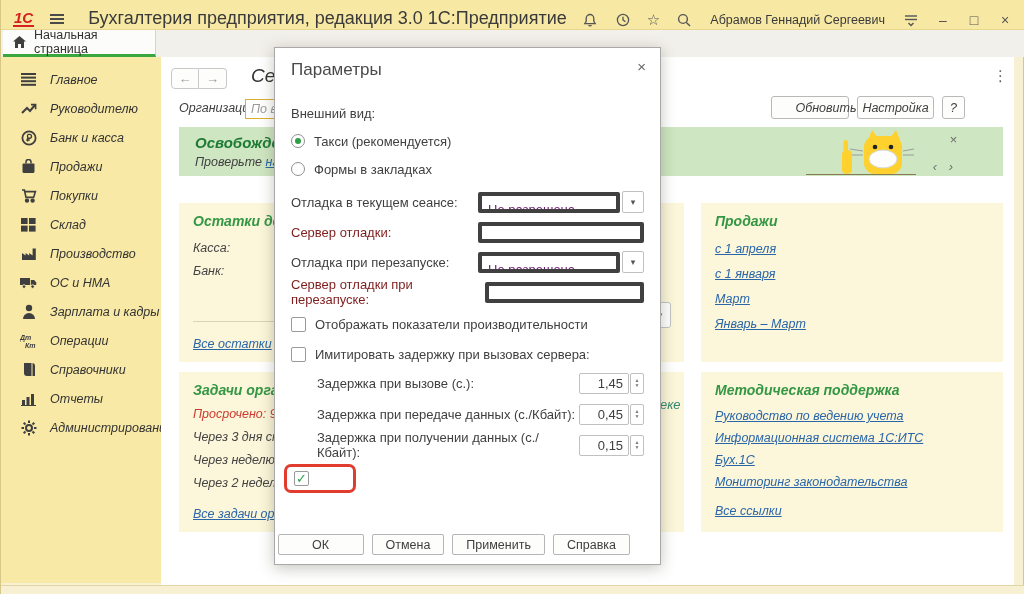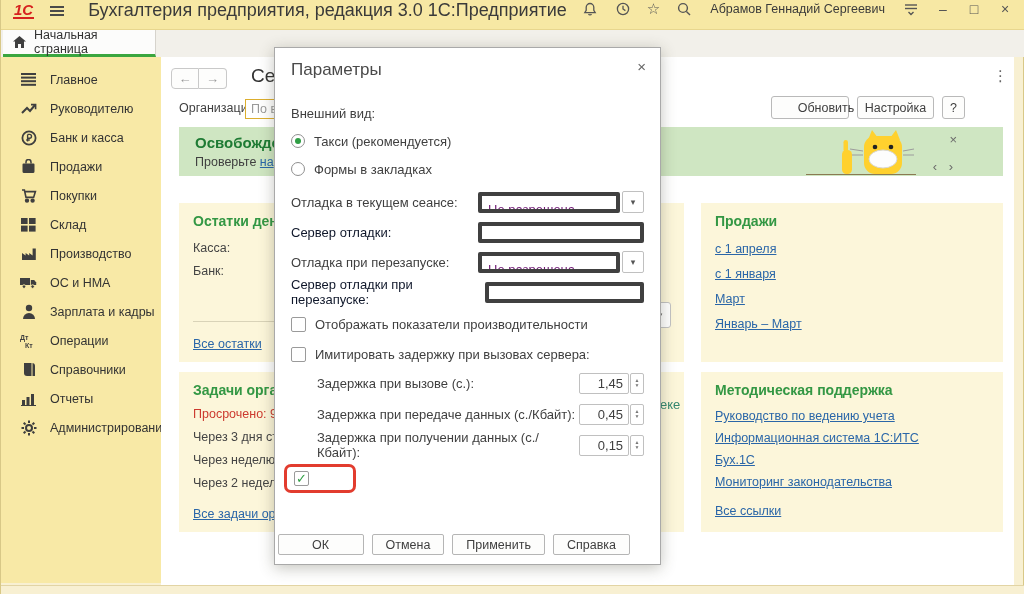--- a/index.html
+++ b/index.html
@@ -1,36 +1,36 @@
 <!DOCTYPE html>
 <html><head>
 <meta charset="utf-8">
 <style>
   * { box-sizing: border-box; margin: 0; padding: 0; }
   html,body { width:1024px; height:594px; overflow:hidden; }
   body { font-family:"Liberation Sans","DejaVu Sans",sans-serif; font-size:13px; color:#3f3f3f; background:#fff; position:relative; }
   .window { position:absolute; inset:0; background:#f8f0d2; border-left:1px solid #d8c887; border-right:1px solid #d8c887; }
 
   
-  .titlebar { position:absolute; left:0; top:0; width:1024px; height:30px; background:#f7e8a4; border-bottom:1px solid #e8d68e; display:flex; align-items:flex-start; padding:0 12px; }
+  .titlebar { position:absolute; left:0; top:0; width:1024px; height:30px; background:#f7e8a4; border-bottom:1px solid #e8d68e; display:flex; align-items:flex-end; padding:0 12px; }
   .tb-left { display:flex; align-items:center; gap:14px; }
   .logo { color:#d6221f; font-weight:bold; font-style:italic; font-size:15px; border-bottom:2px solid #d6221f; line-height:14px; padding:0 1px; }
   .tb-title { font-size:18px; color:#3a3a3a; margin-left:8px; }
   .tb-right { margin-left:auto; display:flex; align-items:center; gap:15px; }
   .tb-ic { width:18px; height:18px; display:flex; align-items:center; justify-content:center; color:#555; }
   .tb-user { font-size:12.5px; color:#3a3a3a; margin:0 2px; }
   .wc { font-size:14px; color:#555; width:16px; text-align:center; }
   .star-glyph { font-size:15px; color:#555; }
 
   
   .tabbar { position:absolute; left:0; top:30px; width:1024px; height:27px; background:#f2f0ea; }
   .tab { position:absolute; left:2px; top:0; width:153px; height:27px; background:#fcfcfb; border-right:1px solid #d6d3cc; border-bottom:3px solid #3aa63f; display:flex; align-items:center; gap:8px; padding:0 10px; font-size:12.5px; color:#333; }
 
   
-  .app-body { position:absolute; left:0; top:57px; width:1024px; height:528px; display:flex; }
+  .app-body { position:absolute; left:0; top:57px; width:1024px; height:528px; display:flex;font-style:italic; }
   .sidebar { width:160px; height:526px; background:#f8e9a6; padding-top:8px; flex:none; }
   .si { display:flex; align-items:center; gap:13px; height:29px; padding-left:19px; font-size:12.5px; color:#333; cursor:default; }
   .si-icon { width:17px; height:17px; flex:none; display:flex; align-items:center; justify-content:center; }
   .content { position:relative; flex:1; background:#fff; margin-right:11px; height:528px; }
 
   
   .navpair { position:absolute; left:10px; top:11px; display:flex; }
   .navbtn { width:28px; height:21px; background:#fdfdfc; border:1px solid #c9c9c9; color:#999; font-size:13px; display:flex; align-items:center; justify-content:center; }
   .navbtn.back { border-radius:4px 0 0 4px; }
   .navbtn.fwd { border-radius:0 4px 4px 0; border-left:none; }
@@ -67,21 +67,21 @@
   .cash-divider { border:none; border-top:1px solid #d9d3b8; margin-top:43px; }
   .sliver-combo { position:absolute; left:218px; top:99px; width:22px; height:26px; background:#fff; border:1px solid #c3c3c3; border-radius:3px; color:#555; font-size:9px; display:flex; align-items:center; justify-content:center; }
   .sliver-text { position:absolute; left:229px; top:25px; font-size:13px; color:#34876f; }
 
   
   .dialog { position:absolute; left:273px; top:47px; width:387px; height:518px; background:#fff; border:1px solid #a9a9a9; box-shadow:0 3px 14px rgba(60,60,40,.30); z-index:50; }
   .dlg-title { position:absolute; left:16px; top:12px; font-size:17px; color:#4a4a4a; }
   .dlg-close { position:absolute; right:14px; top:10px; font-size:15px; color:#666; }
   .dlg-body { position:absolute; left:16px; right:16px; top:40px; }
   .dlg-label { font-size:13px; color:#3f3f3f; }
-  .dlg-label.dim { color:#0f172a; }
+  .dlg-label.dim { color:#7f1d1d; }
   .sect-label { margin-top:18px; }
   .radio-row { display:flex; align-items:center; gap:9px; margin-top:12px; height:16px; }
   .radio { width:14px; height:14px; border:1px solid #8f8f8f; border-radius:50%; background:#fff; display:flex; align-items:center; justify-content:center; }
   .radio .dot { width:6px; height:6px; border-radius:50%; background:#2f9e44; }
   .form-row { display:flex; align-items:center; margin-top:8px; height:22px; }
   .form-row.first { margin-top:14px; }
   .spacer { flex:1; }
   .fld { height:21px; border:4px solid #404040; border-radius:2px; background:#fff; font-size:13px; color:#701a75; padding:6px 6px; white-space:nowrap; overflow:hidden; }
   .combo-text { width:142px; }
   .combo-btn { width:22px; height:22px; margin-left:2px; border:1px solid #c0c0c0; border-radius:2px; background:#fff; color:#555; font-size:9px; display:flex; align-items:center; justify-content:center; }

